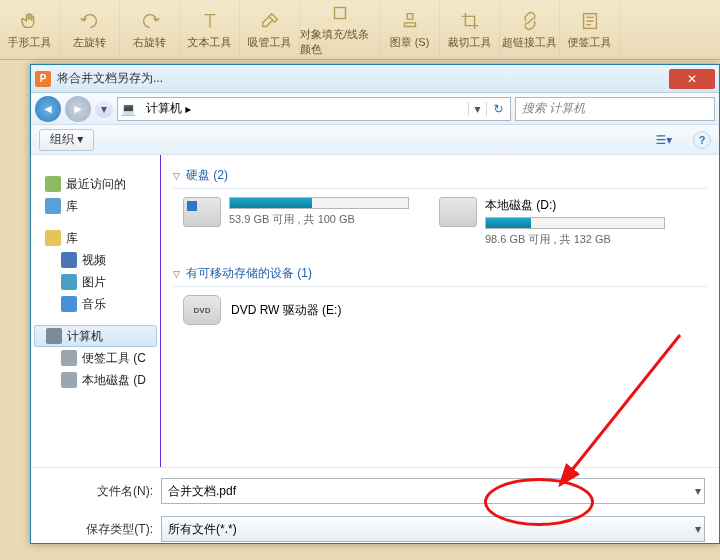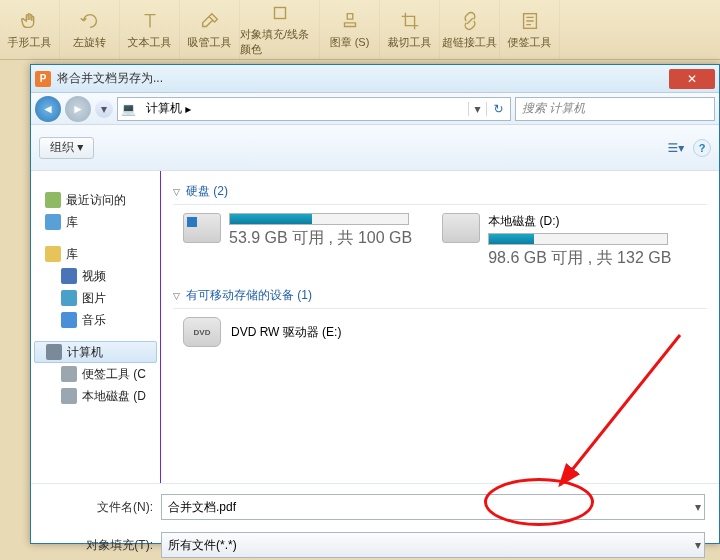--- a/index.html
+++ b/index.html
@@ -17,42 +17,42 @@
 .navrow{height:32px;background:linear-gradient(#f7fbff,#e6f0f8);display:flex;align-items:center;padding:4px;border-bottom:1px solid #d0dde8;gap:4px}
 .circ{width:26px;height:26px;border-radius:50%;background:radial-gradient(#6fb7e9,#2f79b8);display:flex;align-items:center;justify-content:center;color:#fff}
 .circ.dis{background:radial-gradient(#c9d6e0,#9fb2c2)}
 .circ.small{width:18px;height:18px;background:linear-gradient(#eef,#cde);color:#556}
 .addr{flex:1;height:24px;border:1px solid #a8b9c8;background:#fff;display:flex;align-items:center}
 .addr .seg{padding:0 6px;height:22px;display:flex;align-items:center;border-right:1px solid transparent}
 .addr .seg.icn{padding:0 3px;color:#3b6ea5}
 .addr .dd{margin-left:auto;width:18px;text-align:center;color:#555;border-left:1px solid #cdd9e3}
 .addr .rf{width:24px;text-align:center;border-left:1px solid #cdd9e3;color:#2a6db3}
 .search{width:200px;height:24px;border:1px solid #a8b9c8;background:#fff;color:#888;padding:0 6px;display:flex;align-items:center;font-style:italic}
-.toolbar{height:46px;background:linear-gradient(#f7fbff,#e6f0f8);border-bottom:1px solid #d8e2ea;display:flex;align-items:center;padding:0 8px;gap:4px}
+.toolbar{height:30px;background:linear-gradient(#f7fbff,#e6f0f8);border-bottom:1px solid #d8e2ea;display:flex;align-items:center;padding:0 8px;gap:16px}
 .tbtn{height:22px;padding:0 10px;background:linear-gradient(#fdfdfd,#e7eef5);border:1px solid #bccad6;border-radius:3px;display:flex;align-items:center;color:#333}
 .toolbar .sp{flex:1}
 .iconbtn{width:26px;height:22px;border:1px solid transparent;display:flex;align-items:center;justify-content:center;color:#3b6ea5;border-radius:3px}
 .iconbtn.help{color:#2a7ab8;font-weight:bold;border:1px solid #bcd3e5;background:#eaf3fa;border-radius:50%;width:18px;height:18px;font-size:11px}
 .body{display:flex;height:312px}
 .tree{width:130px;border-right:1px solid #6d28d9;overflow:hidden;padding-top:18px}
 .titem{display:flex;align-items:center;height:22px;padding-left:14px;gap:5px;color:#222;white-space:nowrap}
 .titem.sub{padding-left:30px}
 .titem.sel{background:linear-gradient(#e8f2fb,#d4e7f7);border:1px solid #a9cdeb;border-radius:2px;margin:0 3px;padding-left:11px}
 .ficon{width:16px;height:16px;flex:none}
 .content{flex:1;padding:8px 12px;overflow:auto}
 .grp{color:#1f5fa8;border-bottom:1px solid #e3e9ee;padding:4px 0;margin-bottom:8px;display:flex;align-items:center;gap:6px}
 .grp .tri{font-size:9px;color:#666}
 .drives{display:flex;gap:30px;margin-left:10px;margin-bottom:14px}
 .drive{display:flex;gap:8px}
 .drive .dicn{width:38px;height:30px;background:linear-gradient(#e8e8e8,#cfcfcf);border:1px solid #b8b8b8;border-radius:3px;position:relative}
 .drive .dicn.c::after{content:"";position:absolute;left:3px;top:3px;width:10px;height:10px;background:#2a78c2}
 .drive .info{display:flex;flex-direction:column;gap:3px}
 .bar{width:180px;height:12px;border:1px solid #b6b6b6;background:#f3f3f3;position:relative}
 .bar .fill{height:100%;background:linear-gradient(#1fa7c8,#0b7ea0)}
-.sub2{color:#666;font-size:16px}
+.sub2{color:#666;font-size:11px}
 .dvd{display:flex;align-items:center;gap:10px;margin-left:10px}
 .dvd .dicn{width:38px;height:30px;background:linear-gradient(#e8e8e8,#cfcfcf);border:1px solid #b8b8b8;border-radius:6px;display:flex;align-items:center;justify-content:center;font-size:8px;color:#555;font-weight:bold}
 .form{border-top:1px solid #e3e9ee;padding:10px 14px 0}
 .frow{display:flex;align-items:center;margin-bottom:12px}
 .frow label{width:116px;text-align:right;padding-right:8px;color:#333}
 .frow .ctl{flex:1;height:26px;border:1px solid #aab7c2;background:#fff;padding:0 6px;display:flex;align-items:center;position:relative}
 .frow .ctl .ar{position:absolute;right:3px;color:#555}
 .footer{display:flex;align-items:center;padding:18px 14px 0;gap:10px}
 .footer .exp{display:flex;align-items:center;gap:6px;color:#333}
 .footer .exp .car{width:16px;height:16px;border:1px solid #9aa9b5;border-radius:50%;display:flex;align-items:center;justify-content:center;font-size:9px}
@@ -69,20 +69,26 @@
       <svg viewBox="0 0 24 24">
         <path d="M8 12V6a1 1 0 112 0v5V5a1 1 0 112 0v6V6a1 1 0 112 0v6V8a1 1 0 112 0v6a5 5 0 01-5 5h-2a5 5 0 01-5-4l-1-4a1 1 0 112-1z"></path>
       </svg>
       <span>手形工具</span>
     </div>
     <div class="rbtn">
       <svg viewBox="0 0 24 24">
         <path d="M5 12a7 7 0 117 7M5 12l-3-3m3 3l3-3"></path>
       </svg>
       <span>左旋转</span>
+    </div>
+    <div class="rbtn">
+      <svg viewBox="0 0 24 24">
+        <path d="M19 12a7 7 0 10-7 7M19 12l3-3m-3 3l-3-3"></path>
+      </svg>
+      <span>右旋转</span>
     </div>
     <div class="rbtn">
       <svg viewBox="0 0 24 24">
         <path d="M6 5h12M12 5v14"></path>
       </svg>
       <span>文本工具</span>
     </div>
     <div class="rbtn">
       <svg viewBox="0 0 24 24">
         <path d="M14 4l6 6-3 3-6-6zM11 7L4 14v4h4l7-7"></path>
@@ -225,21 +231,21 @@
   </div>
   <div class="form">
     <div class="frow">
       <label>文件名(N):</label>
       <div class="ctl">
           <span>合并文档.pdf</span>
           <span class="ar">▾</span>
         </div>
     </div>
     <div class="frow">
-      <label>对象填充(T):</label>
+      <label>保存类型(T):</label>
       <div class="ctl" style="background:linear-gradient(#fbfcfd,#e9edf2)">
           <span>所有文件(*.*)</span>
           <span class="ar">▾</span>
         </div>
     </div>
     <div class="footer">
       <div class="exp">
           <span class="car">˄</span>
           <span>隐藏文件夹</span>
         </div>

